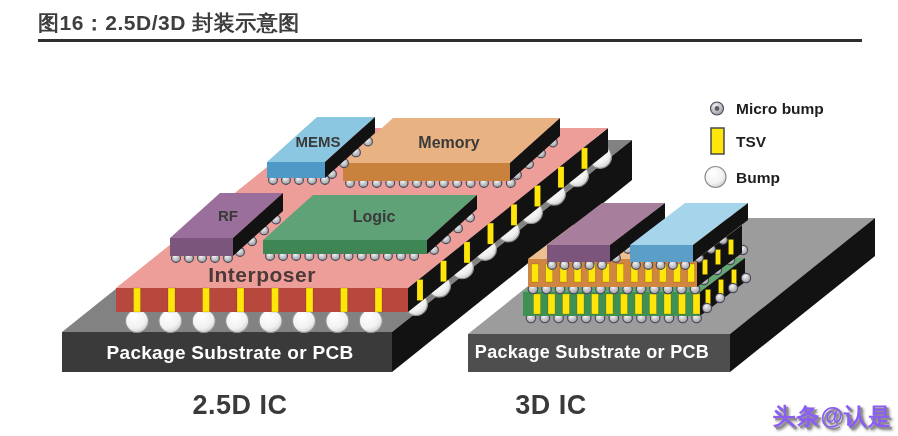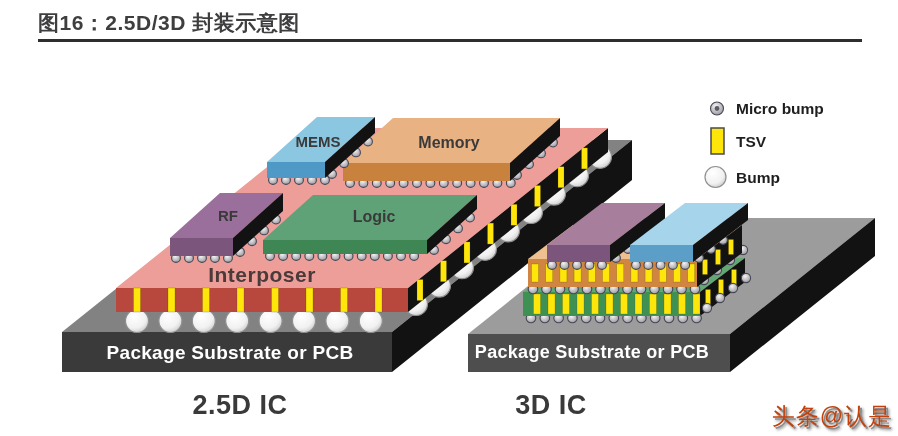--- a/index.html
+++ b/index.html
@@ -1,21 +1,21 @@
 <!DOCTYPE html>
 <html style="--title-text: #3e3e40; --rule: #2e2e2e; --label-dark: #3a3a3a; --caption: #3a3a3a; --tsv: #ffe60a; --side-dark: #121212; --sub-left-top: #828282; --sub-left-front: #3a3a3a; --sub-right-top: #9c9c9c; --sub-right-front: #4e4e4e; --interposer-top: #ee9e98; --interposer-front: #b8473e; --interposer-label: #4b3a3a; --rf-top: #9b6f9c; --rf-front: #7c557d; --logic-top: #5fa277; --logic-front: #3e8754; --mems-top: #8cc7e2; --mems-front: #4e99c6; --memory-top: #e9b283; --memory-front: #c8823e; --green-top: #63a873; --green-front: #3f9153; --orange-top: #eec08f; --orange-front: #d08540; --purple3d-top: #a77f9c; --purple3d-front: #7c557d; --blue3d-top: #a6d4ea; --blue3d-front: #5b9fc9; --bump-stroke: #8f8f8f; --microbump-stroke: #474756;"><head>
 <meta charset="utf-8">
 <style>
   html,body{margin:0;padding:0;background:#fff;}
   #stage{position:relative;width:898px;height:436px;background:#fff;overflow:hidden;
          font-family:"Liberation Sans",sans-serif;}
   #fig-title{position:absolute;left:38px;top:9px;font-size:21px;font-weight:bold;
              color:var(--title-text);letter-spacing:.5px;white-space:nowrap;}
   #title-rule{position:absolute;left:38px;top:39px;width:824px;height:3px;background:var(--rule);}
-  #watermark{position:absolute;right:6px;bottom:4px;font-size:23px;font-weight:normal;color:#c2410c;
+  #watermark{position:absolute;right:6px;bottom:4px;font-size:23px;font-weight:bold;color:#8b5cf6;
              text-shadow:2px 2px 0 #8d8d8d,3px 3px 3px #6f6f6f;letter-spacing:1px;}
   svg{position:absolute;left:0;top:0;}
   svg text{font-family:"Liberation Sans",sans-serif;font-weight:bold;}
   .f-side{fill:var(--side-dark);}
   .f-subl-top{fill:var(--sub-left-top);}   .f-subl-front{fill:var(--sub-left-front);}
   .f-subr-top{fill:var(--sub-right-top);}  .f-subr-front{fill:var(--sub-right-front);}
   .f-int-top{fill:var(--interposer-top);}  .f-int-front{fill:var(--interposer-front);}
   .f-rf-top{fill:var(--rf-top);}           .f-rf-front{fill:var(--rf-front);}
   .f-logic-top{fill:var(--logic-top);}     .f-logic-front{fill:var(--logic-front);}
   .f-mems-top{fill:var(--mems-top);}       .f-mems-front{fill:var(--mems-front);}

